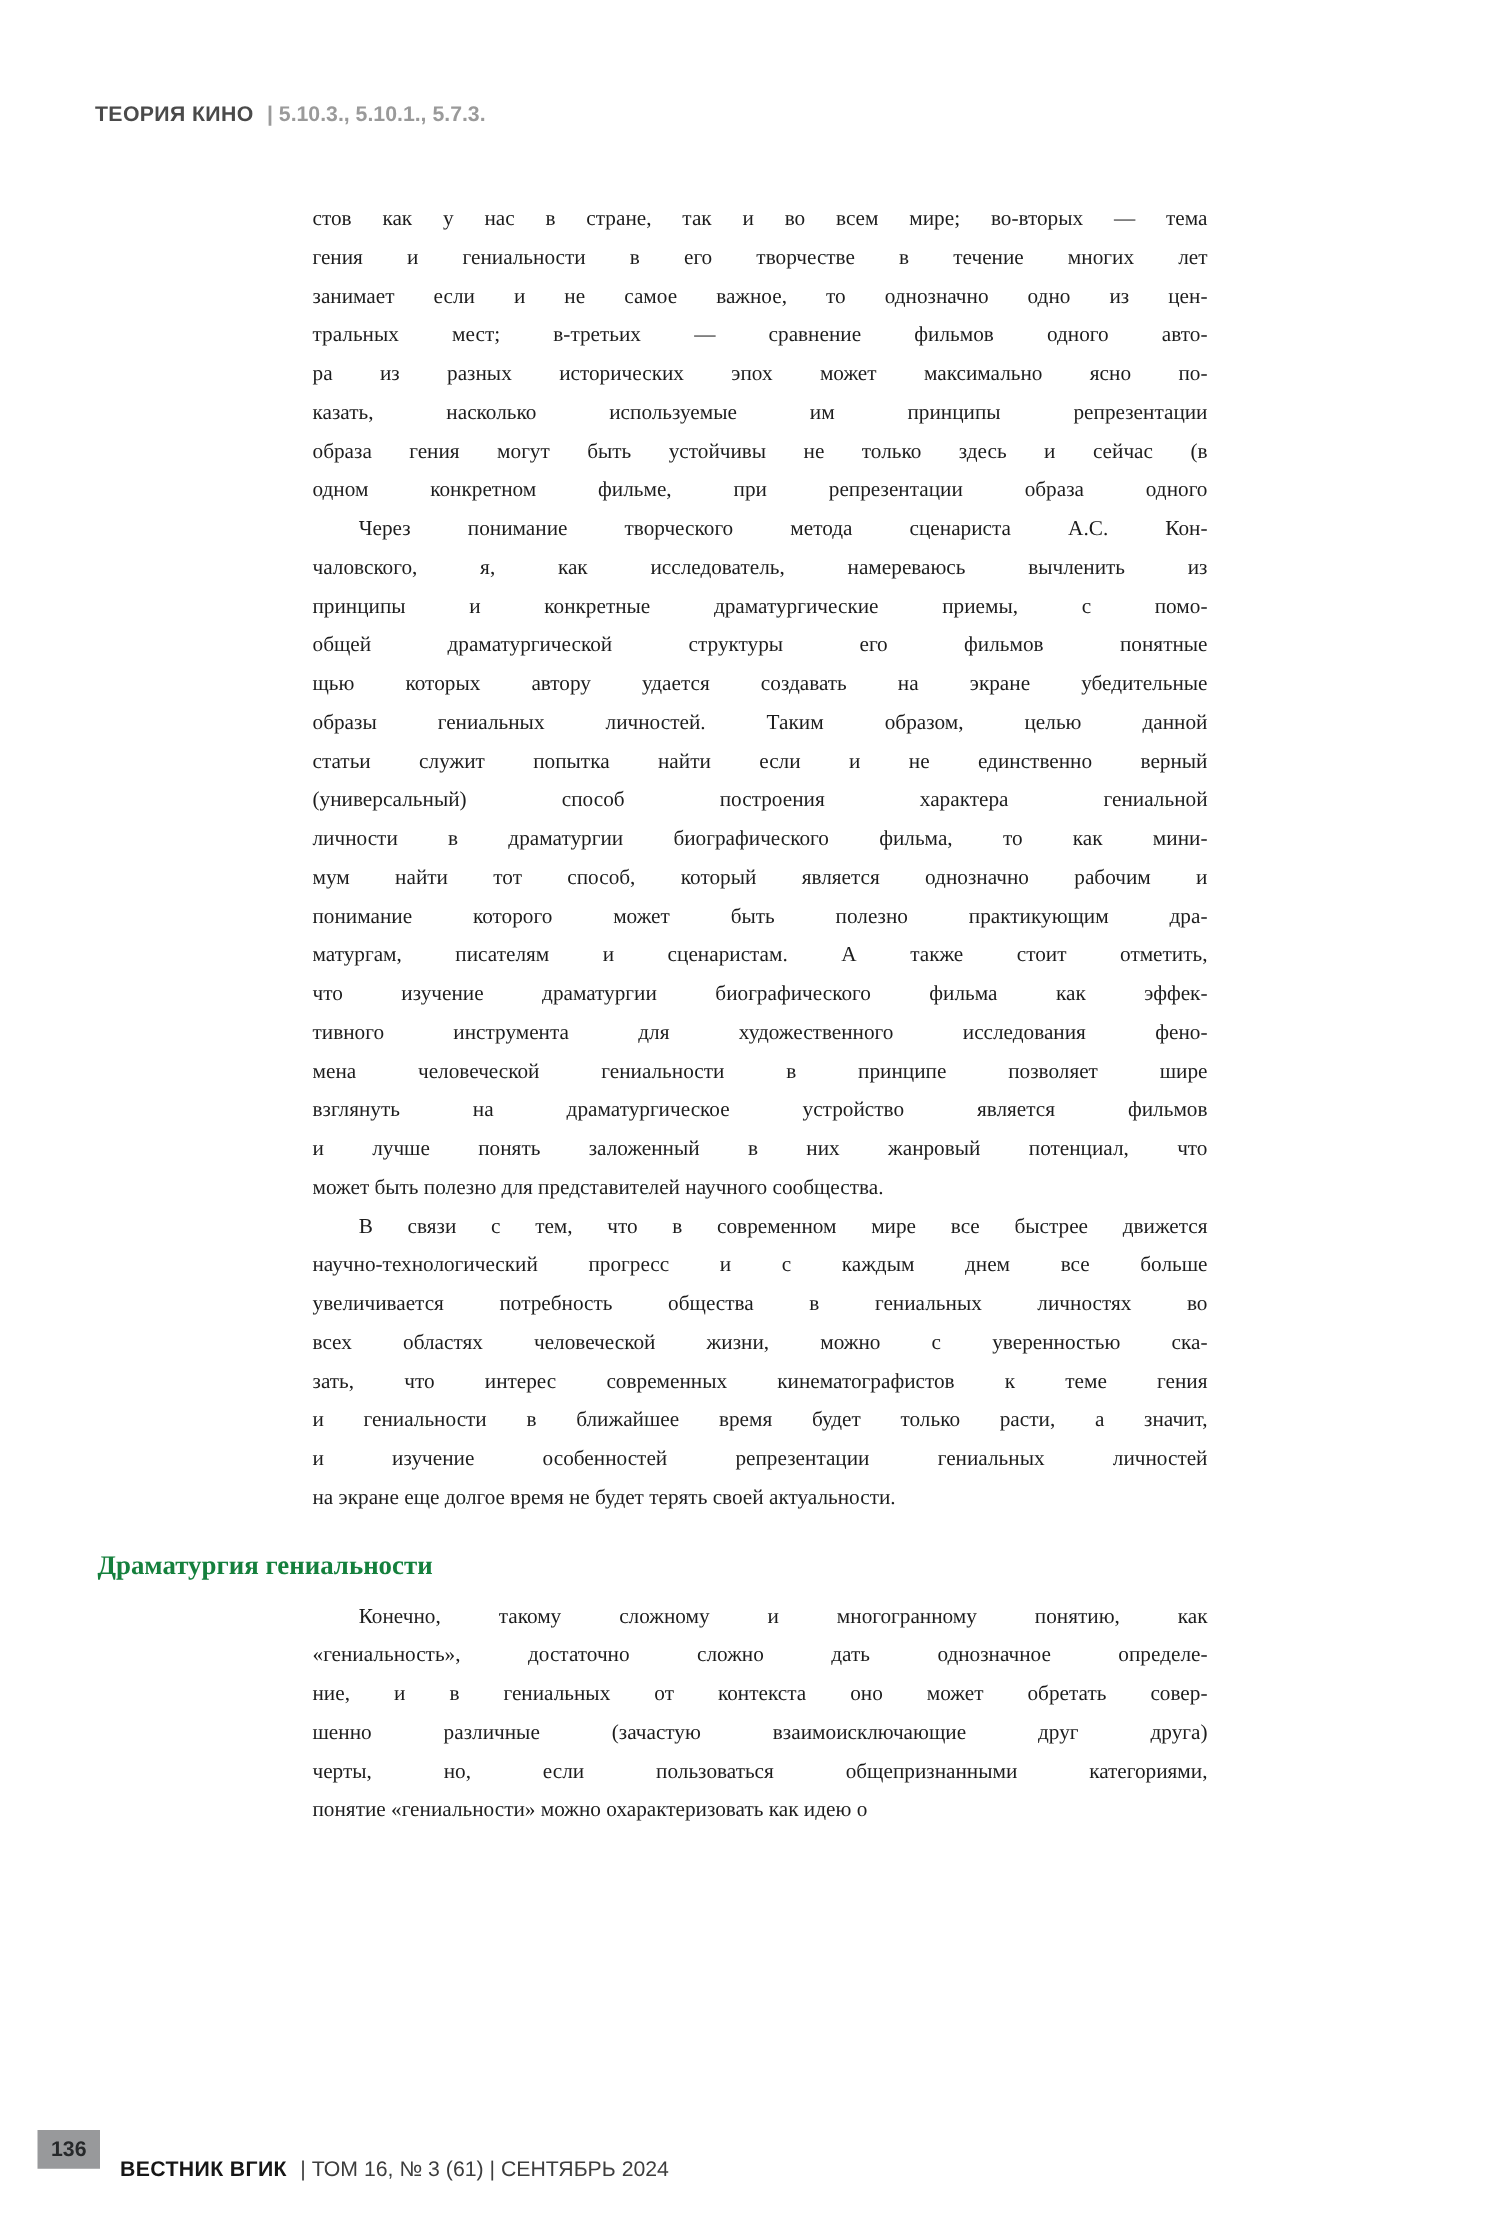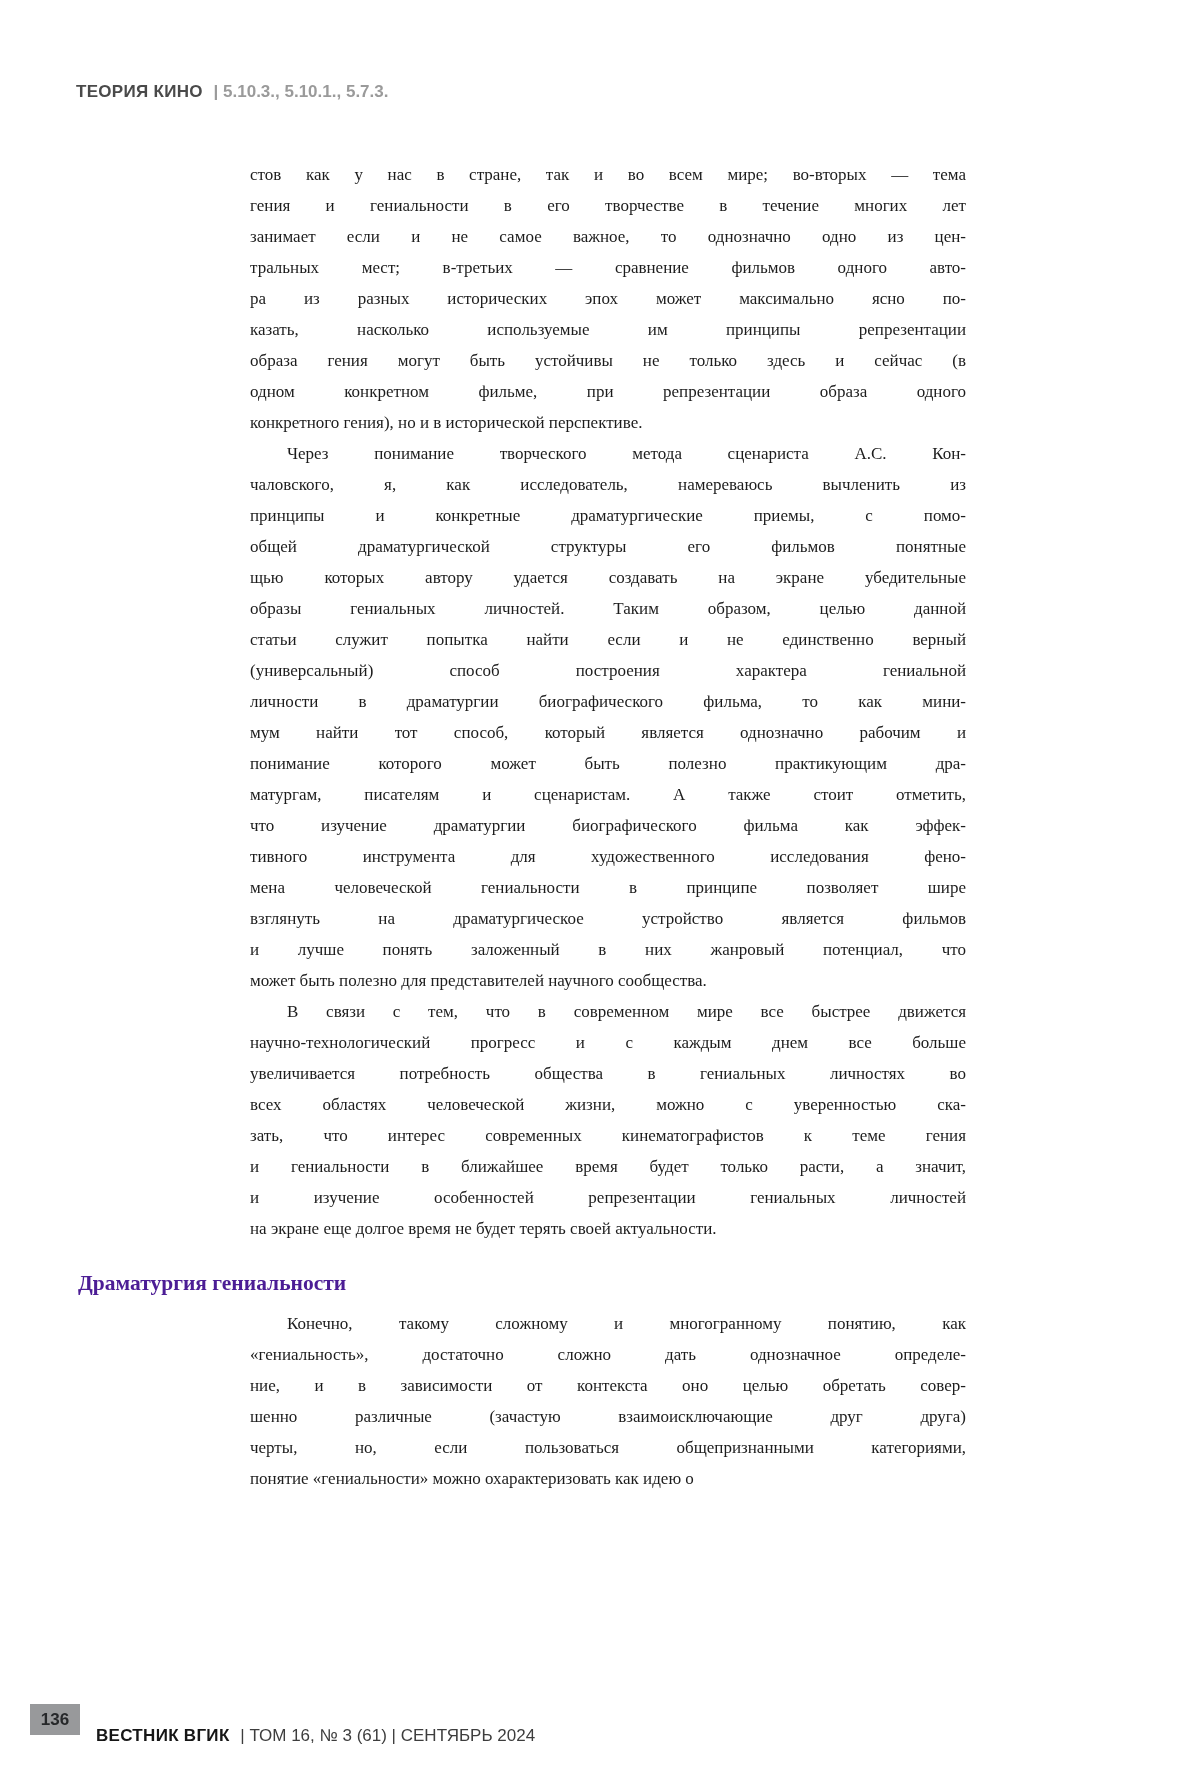--- a/index.html
+++ b/index.html
@@ -58,21 +58,21 @@
     text-align: justify;
     text-align-last: justify;
   }
   .line.indent {
     text-indent: 37px;
   }
   .section-heading {
     font-weight: bold;
     font-size: 21.5px;
     line-height: 28px;
-    color: #4c1d95;
+    color: #15803d;
     margin: 25px 0 11px 0;
   }
 
   
   .footer {
     position: absolute;
     left: 0;
     top: 1676px;
     width: 1200px;
     height: 34px;
@@ -123,21 +123,20 @@
   <div class="body-content">
       <div class="paragraph">
         <div class="line just">стов как у нас в стране, так и во всем мире; во-вторых — тема</div>
         <div class="line just">гения и гениальности в его творчестве в течение многих лет</div>
         <div class="line just">занимает если и не самое важное, то однозначно одно из цен-</div>
         <div class="line just">тральных мест; в-третьих — сравнение фильмов одного авто-</div>
         <div class="line just">ра из разных исторических эпох может максимально ясно по-</div>
         <div class="line just">казать, насколько используемые им принципы репрезентации</div>
         <div class="line just">образа гения могут быть устойчивы не только здесь и сейчас (в</div>
         <div class="line just">одном конкретном фильме, при репрезентации образа одного</div>
-        <div class="line">конкретного гения), но и в исторической перспективе.</div>
       </div>
       <div class="paragraph">
         <div class="line just indent">Через понимание творческого метода сценариста А.С. Кон-</div>
         <div class="line just">чаловского, я, как исследователь, намереваюсь вычленить из</div>
         <div class="line just">принципы и конкретные драматургические приемы, с помо-</div>
         <div class="line just">общей драматургической структуры его фильмов понятные</div>
         <div class="line just">щью которых автору удается создавать на экране убедительные</div>
         <div class="line just">образы гениальных личностей. Таким образом, целью данной</div>
         <div class="line just">статьи служит попытка найти если и не единственно верный</div>
         <div class="line just">(универсальный) способ построения характера гениальной</div>
@@ -159,21 +158,21 @@
         <div class="line just">всех областях человеческой жизни, можно с уверенностью ска-</div>
         <div class="line just">зать, что интерес современных кинематографистов к теме гения</div>
         <div class="line just">и гениальности в ближайшее время будет только расти, а значит,</div>
         <div class="line just">и изучение особенностей репрезентации гениальных личностей</div>
         <div class="line">на экране еще долгое время не будет терять своей актуальности.</div>
       </div>
       <div class="section-heading">Драматургия гениальности</div>
       <div class="paragraph">
         <div class="line just indent">Конечно, такому сложному и многогранному понятию, как</div>
         <div class="line just">«гениальность», достаточно сложно дать однозначное определе-</div>
-        <div class="line just">ние, и в зависимости от контекста оно целью обретать совер-</div>
+        <div class="line just">ние, и в гениальных от контекста оно может обретать совер-</div>
         <div class="line just">шенно различные (зачастую взаимоисключающие друг друга)</div>
         <div class="line just">черты, но, если пользоваться общепризнанными категориями,</div>
         <div class="line">понятие «гениальности» можно охарактеризовать как идею о</div>
       </div>
     </div>
 
   <div class="footer">
     <div class="page-num-box">136</div>
     <div class="footer-text">
       <span class="journal-label">ВЕСТНИК ВГИК</span>

